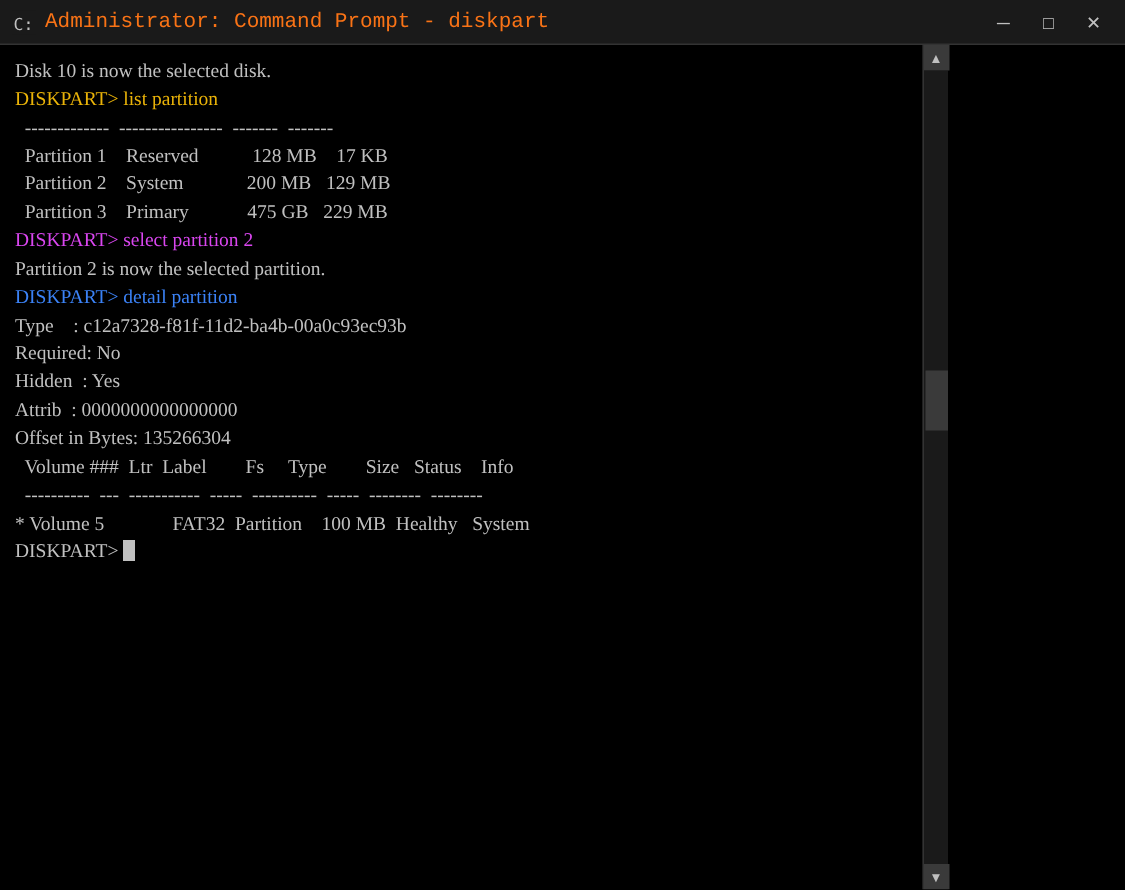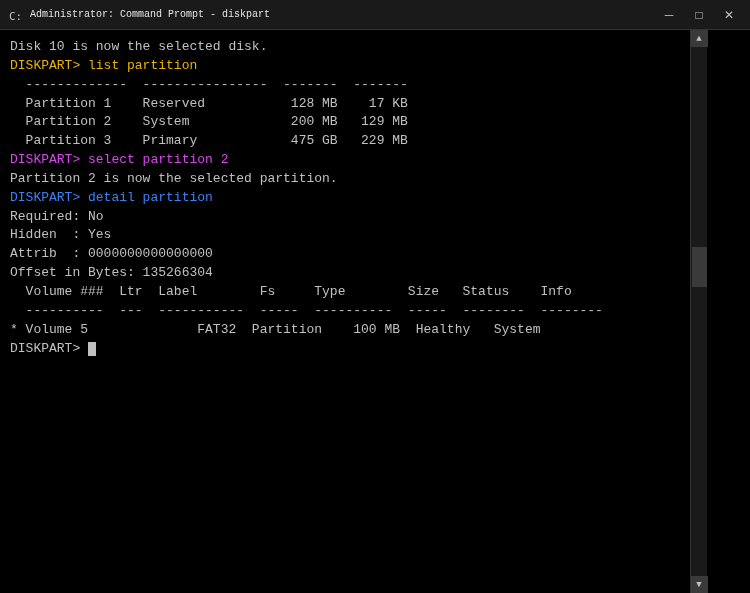--- a/index.html
+++ b/index.html
@@ -27,22 +27,22 @@
     #title-left {
       display: flex;
       align-items: center;
       gap: 6px;
     }
     #title-icon {
       width: 16px;
       height: 16px;
     }
     #title-text {
-      color: #e5e5e5;
-      font-size: 10px;
+      color: #f97316;
+      font-size: 14px;
     }
     #title-controls {
       display: flex;
       align-items: center;
       gap: 4px;
     }
     .title-btn {
       width: 26px;
       height: 20px;
       background: transparent;
@@ -51,22 +51,23 @@
       font-size: 12px;
       cursor: pointer;
       display: flex;
       align-items: center;
       justify-content: center;
     }
 
     
     #main-wrapper {
       display: flex;
-      width: 707px;
+      width: 632px;
       height: 563px;
+      font-family: Liberation Serif, serif;
     }
 
     
     #terminal {
       flex: 1;
       background: #000000;
       padding: 8px 10px;
       overflow: hidden;
       color: #c0c0c0;
       font-size: 13px;
@@ -141,20 +142,21 @@
       <span class="line">  Partition 1    Reserved           128 MB    17 KB</span>
       <span class="line">  Partition 2    System             200 MB   129 MB</span>
       <span class="line">  Partition 3    Primary            475 GB   229 MB</span>
       <span class="line"></span>
       <span class="line" style="color: #d946ef;">DISKPART&gt; select partition 2</span>
       <span class="line"></span>
       <span class="line">Partition 2 is now the selected partition.</span>
       <span class="line"></span>
       <span class="line" style="color: #3b82f6;">DISKPART&gt; detail partition</span>
       <span class="line"></span>
+      <span class="line">Type    : c12a7328-f81f-11d2-ba4b-00a0c93ec93b</span>
       <span class="line">Required: No</span>
       <span class="line">Hidden  : Yes</span>
       <span class="line">Attrib  : 0000000000000000</span>
       <span class="line">Offset in Bytes: 135266304</span>
       <span class="line"></span>
       <span class="line">  Volume ###  Ltr  Label        Fs     Type        Size   Status    Info</span>
       <span class="line">  ----------  ---  -----------  -----  ----------  -----  --------  --------</span>
       <span class="line" style="color: rgb(192, 192, 192);">* Volume 5              FAT32  Partition    100 MB  Healthy   System</span>
       <span class="line"></span>
       <span class="line">DISKPART&gt; <span style="display: inline-block; width: 8px; height: 14px; background: rgb(192, 192, 192); vertical-align: text-bottom; animation: 1s step-end 0s infinite normal none running blink;"></span></span>

